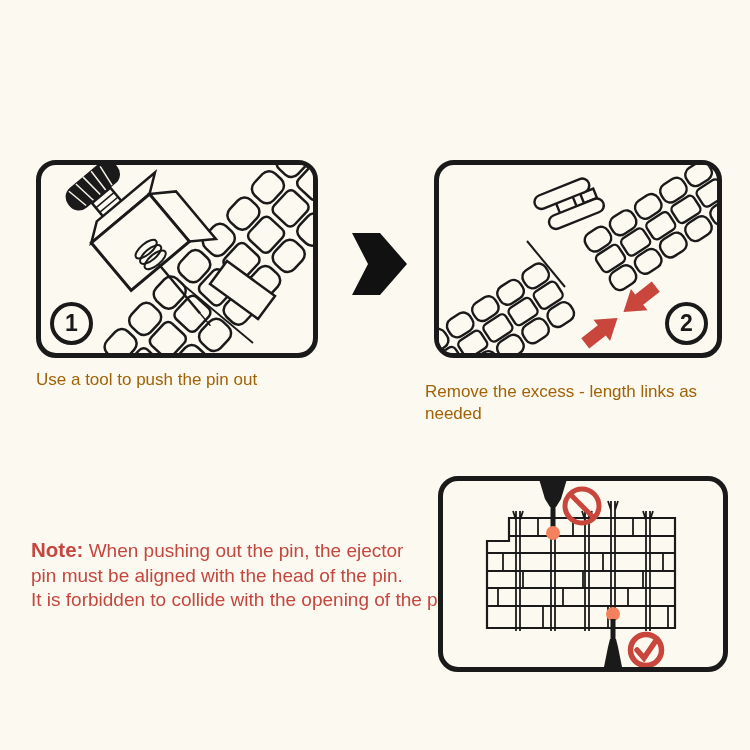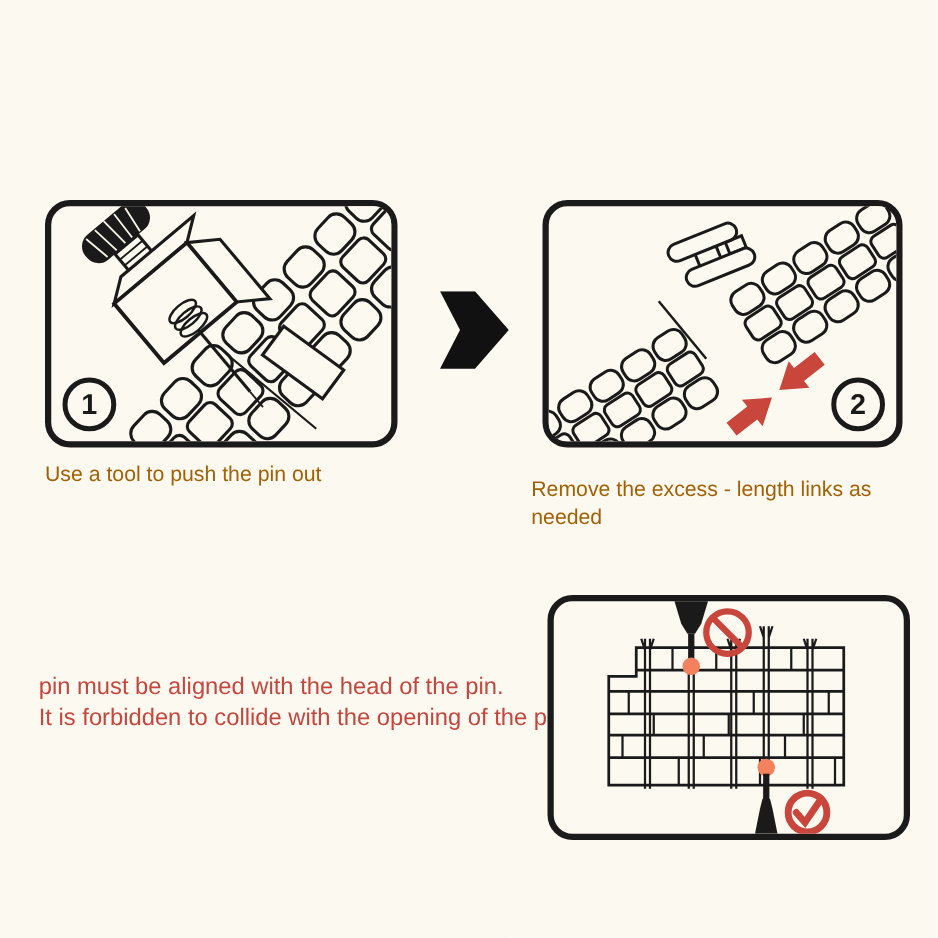--- a/index.html
+++ b/index.html
@@ -138,20 +138,21 @@
     </svg>
     <div class="badge badge-right">
       <span>2</span>
     </div>
   </div>
 
   <div class="caption caption1">Use a tool to push the pin out</div>
   <div class="caption caption2">Remove the excess - length links as needed</div>
 
   <div class="note">
+    <div><span class="note-label">Note:</span> <span>When pushing out the pin, the ejector</span></div>
     <div>pin must be aligned with the head of the pin.</div>
     <div>It is forbidden to collide with the opening of the pin.</div>
   </div>
 
   <div class="panel panel3">
     <svg width="280" height="186" viewBox="0 0 280 186">
 
       <g fill="none" stroke="#1a1a1a" stroke-width="2.2">
         <path d="M66,37 H232 V147 H44 V60 H66 Z"></path>
         <path d="M66,55 H232 M44,72 H232 M44,90 H232 M44,107 H232 M44,125 H232"></path>

